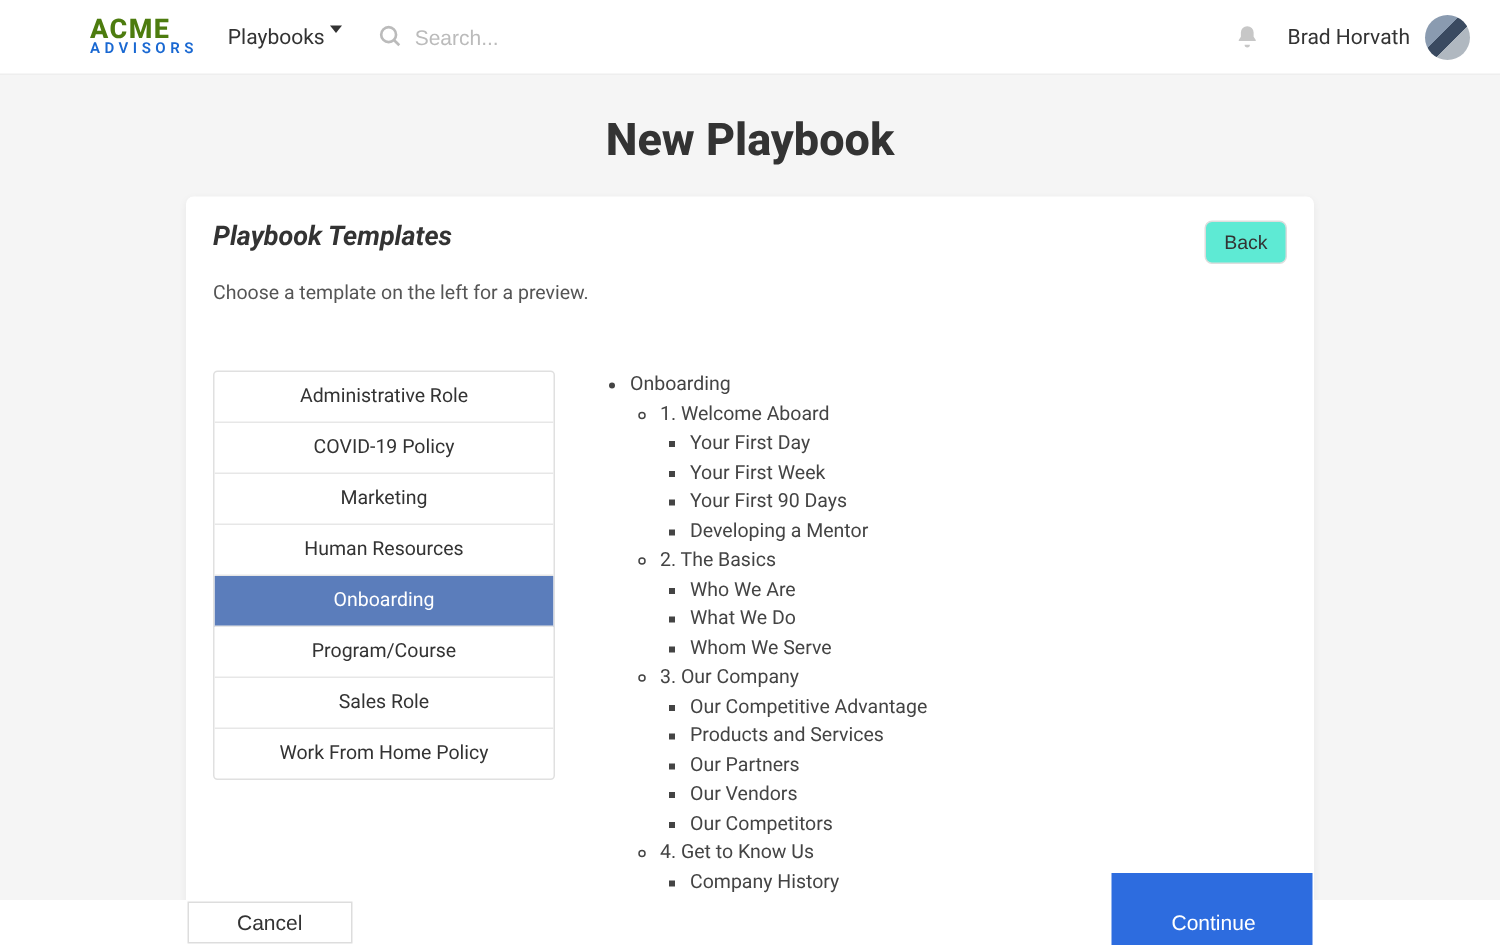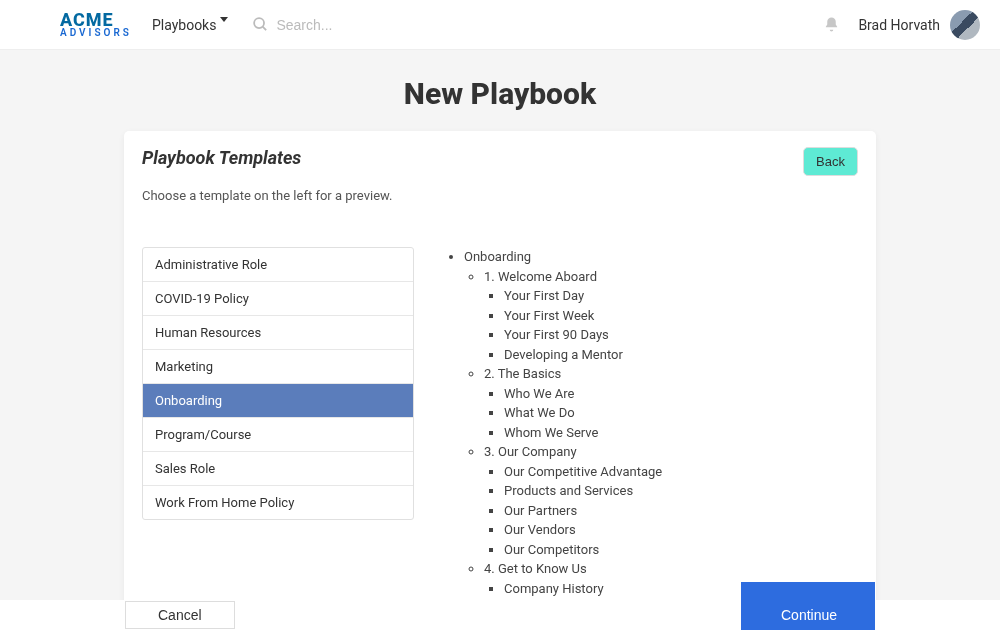--- a/index.html
+++ b/index.html
@@ -20,21 +20,21 @@
 }
 .logo {
   display: flex;
   flex-direction: column;
   line-height: 0.9;
   margin-right: 20px;
 }
 .logo-top {
   font-size: 18px;
   font-weight: 800;
-  color: #0369a1;
+  color: #4d7c0f;
   letter-spacing: 1px;
 }
 .logo-bottom {
   font-size: 10px;
   font-weight: 600;
   color: #1968d2;
   letter-spacing: 3px;
   text-align: right;
 }
 .nav-item {
@@ -117,26 +117,27 @@
   font-size: 13px;
   color: #333;
   cursor: pointer;
 }
 .content-row {
   display: flex;
   gap: 22px;
   margin-top: 44px;
 }
 .template-list {
-  width: 272px;
+  width: 228px;
   border: 1px solid #e0e0e0;
   border-radius: 3px;
   overflow: hidden;
   flex-shrink: 0;
   align-self: flex-start;
+  text-align: center;
 }
 .template-item {
   padding: 9px 12px;
   font-size: 13px;
   color: #333;
   border-bottom: 1px solid #e7e7e7;
   cursor: pointer;
 }
 .template-item:last-child { border-bottom: none; }
 .template-item.selected {
@@ -218,22 +219,22 @@
     <div>
       <div class="card-title">Playbook Templates</div>
       <div class="card-sub">Choose a template on the left for a preview.</div>
     </div>
     <button class="back-btn">Back</button>
   </div>
   <div class="content-row">
     <div class="template-list" id="template-list">
         <div class="template-item">Administrative Role</div>
         <div class="template-item">COVID-19 Policy</div>
+        <div class="template-item">Marketing</div>
         <div class="template-item">Human Resources</div>
-        <div class="template-item">Marketing</div>
         <div class="template-item selected">Onboarding</div>
         <div class="template-item">Program/Course</div>
         <div class="template-item">Sales Role</div>
         <div class="template-item">Work From Home Policy</div>
       </div>
     <div class="preview" id="preview">
         <ul>
           <li>Onboarding<ul>
               <li>1. Welcome Aboard<ul>
                   <li>Your First Day</li>

